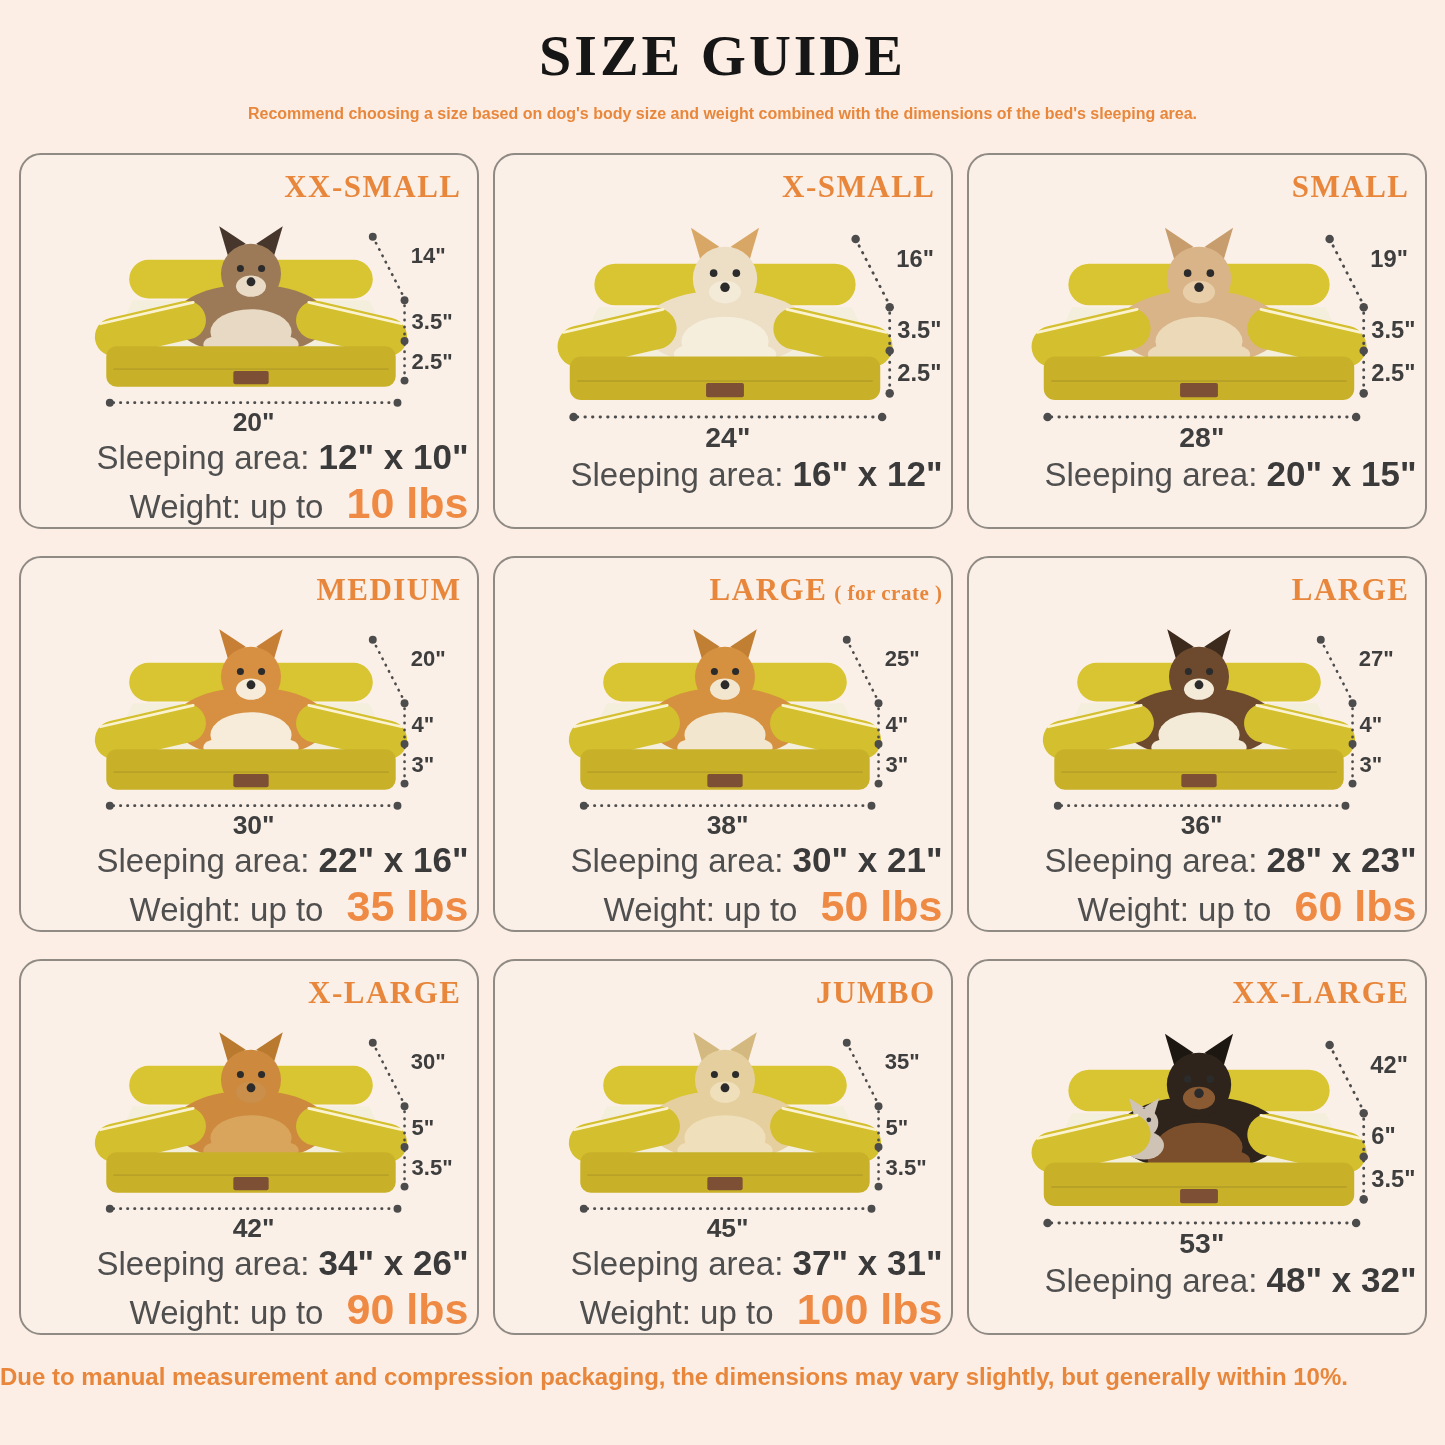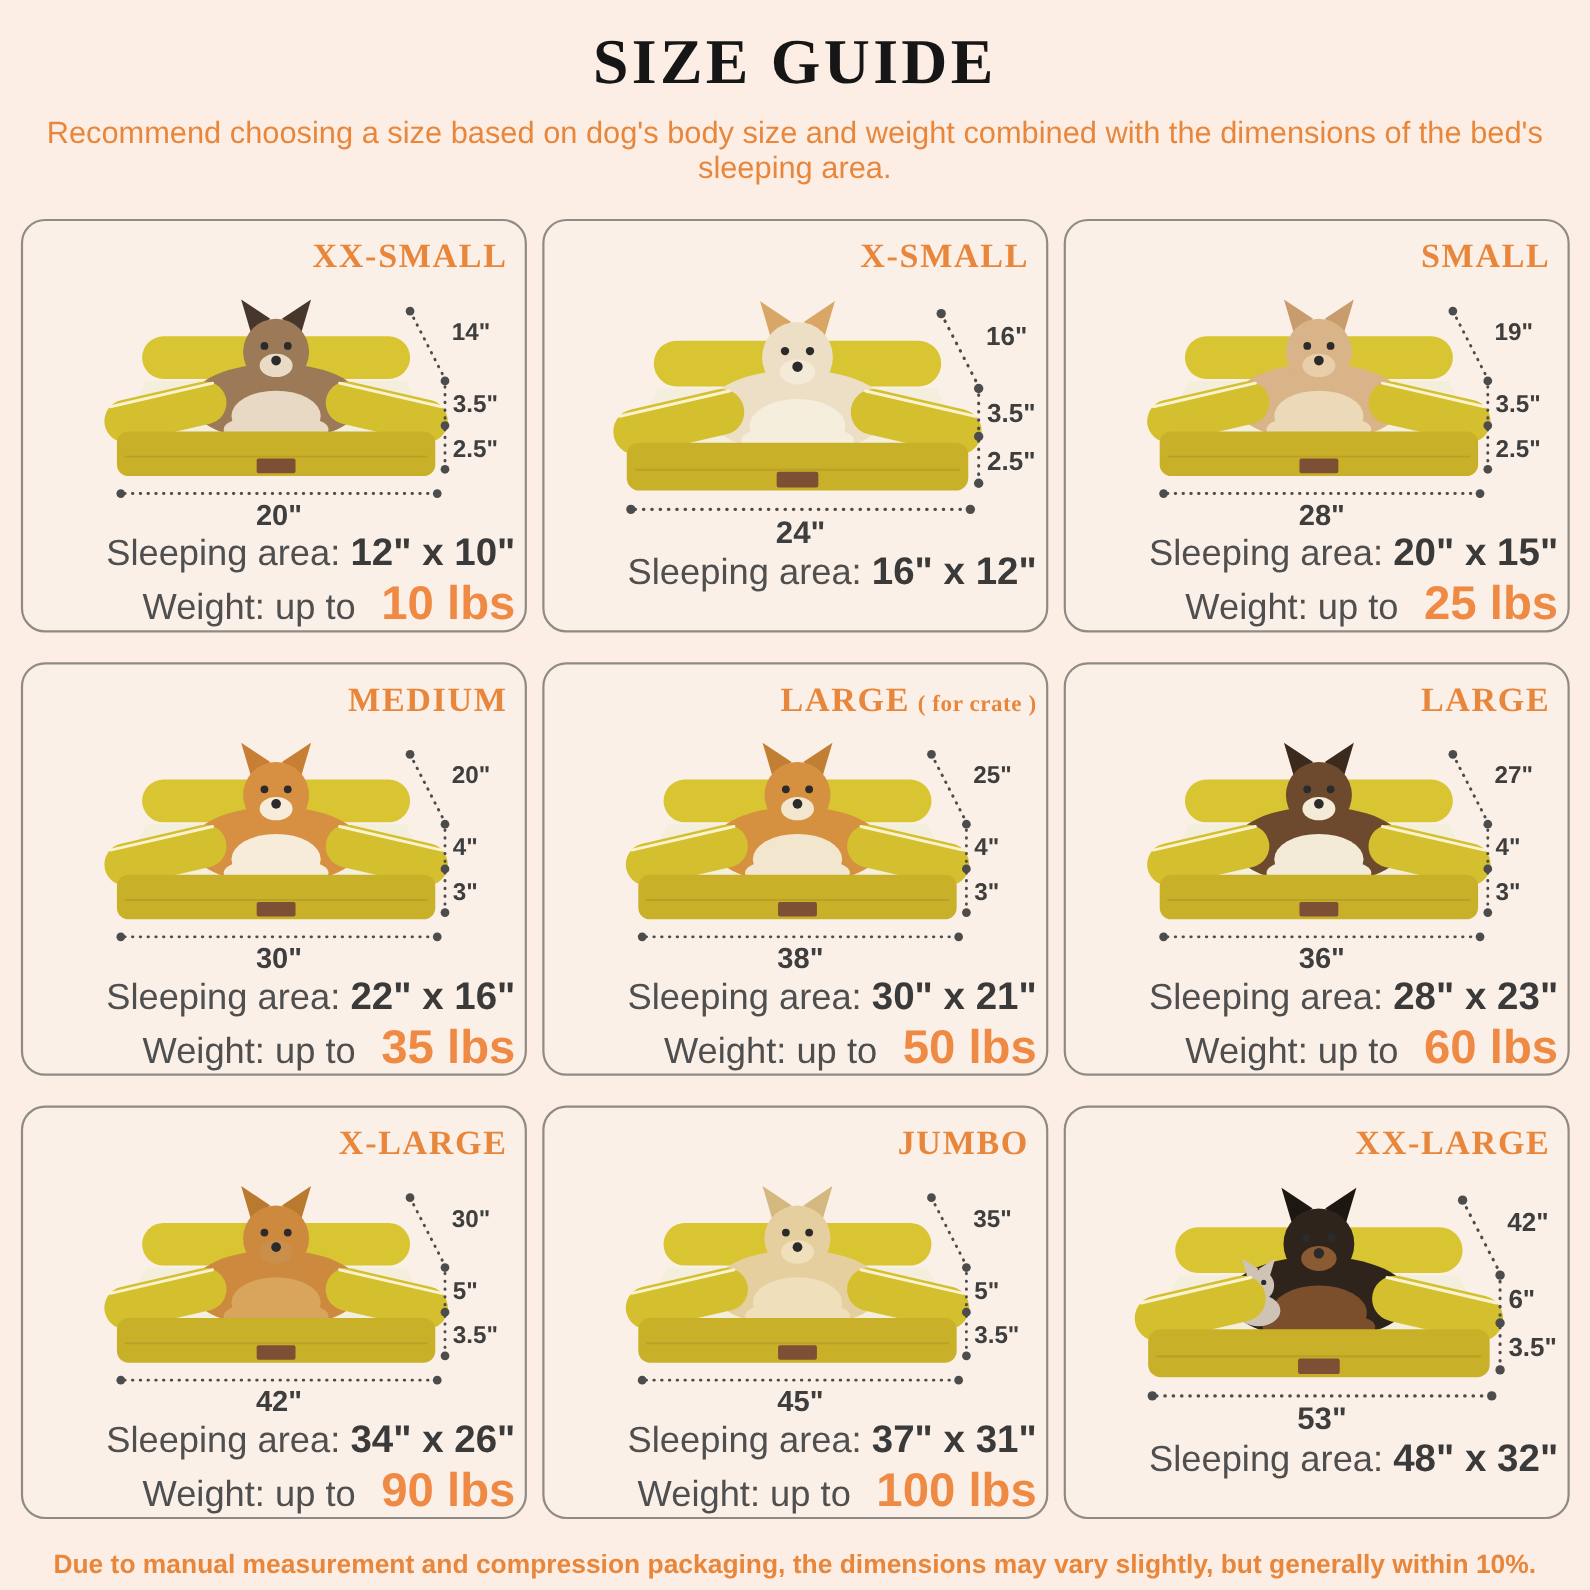--- a/index.html
+++ b/index.html
@@ -13,22 +13,22 @@
   .page-title{
     font-family:"Liberation Serif", serif;
     font-weight:bold;
     font-size:58px;
     letter-spacing:3px;
     color:#161616;
     margin:22px 0 0;
   }
   .subtitle{
     color:#e8873c;
-    font-size:28px;
-    font-weight:normal;
+    font-size:16px;
+    font-weight:bold;
     margin:16px 0 0;
   }
   .grid{
     display:grid;
     grid-template-columns:repeat(3,460px);
     grid-auto-rows:376px;
     gap:27px 14px;
     padding:30px 18px 0;
     box-sizing:border-box;
     justify-content:center;
@@ -70,21 +70,20 @@
     margin:2px 0 0;
     font-size:33px;
     color:#4f4f4f;
     line-height:1.1;
     white-space:nowrap;
   }
   .info .val{color:#3a3a3a;font-size:35px;font-weight:bold;}
   .info.weight-line{margin-top:3px;}
   .info .weight{color:#ef8a45;font-size:43px;font-weight:bold;margin-left:14px;}
   .footnote{
-    text-align:center;
     color:#e8873c;
     font-weight:bold;
     font-size:24px;
     margin:28px 0 0;
   }
 </style>
 </head>
 <body>
 
 <div class="header">
@@ -295,21 +294,20 @@
         <circle cx="404" cy="199" r="4.5"></circle>
         <circle cx="70" cy="224" r="4.5"></circle>
         <circle cx="396" cy="224" r="4.5"></circle>
       </g>
       <text class="dim" x="411" y="66">19"</text>
       <text class="dim" x="412" y="140">3.5"</text>
       <text class="dim" x="412" y="186">2.5"</text>
       <text class="dim dim-width" x="233" y="256" text-anchor="middle">28"</text>
     </svg>
     <p class="info"><span>Sleeping area:</span> <b class="val">20" x 15"</b></p>
-    <p class="info weight-line"><span>Weight: up to</span> <b class="val weight">25 lbs</b></p>
   </section>
 
   <section class="card">
     <h2 class="card-title"><span>MEDIUM</span><span class="suffix"></span></h2>
     <svg class="illustration" viewBox="0 0 460 262" aria-hidden="true">
 
       <g>
         <rect x="92" y="62" width="276" height="44" rx="22" fill="#d8c531"></rect>
 
         <path d="M96,108 L364,108 L392,166 L68,166 Z" fill="#f4eedd"></path>

